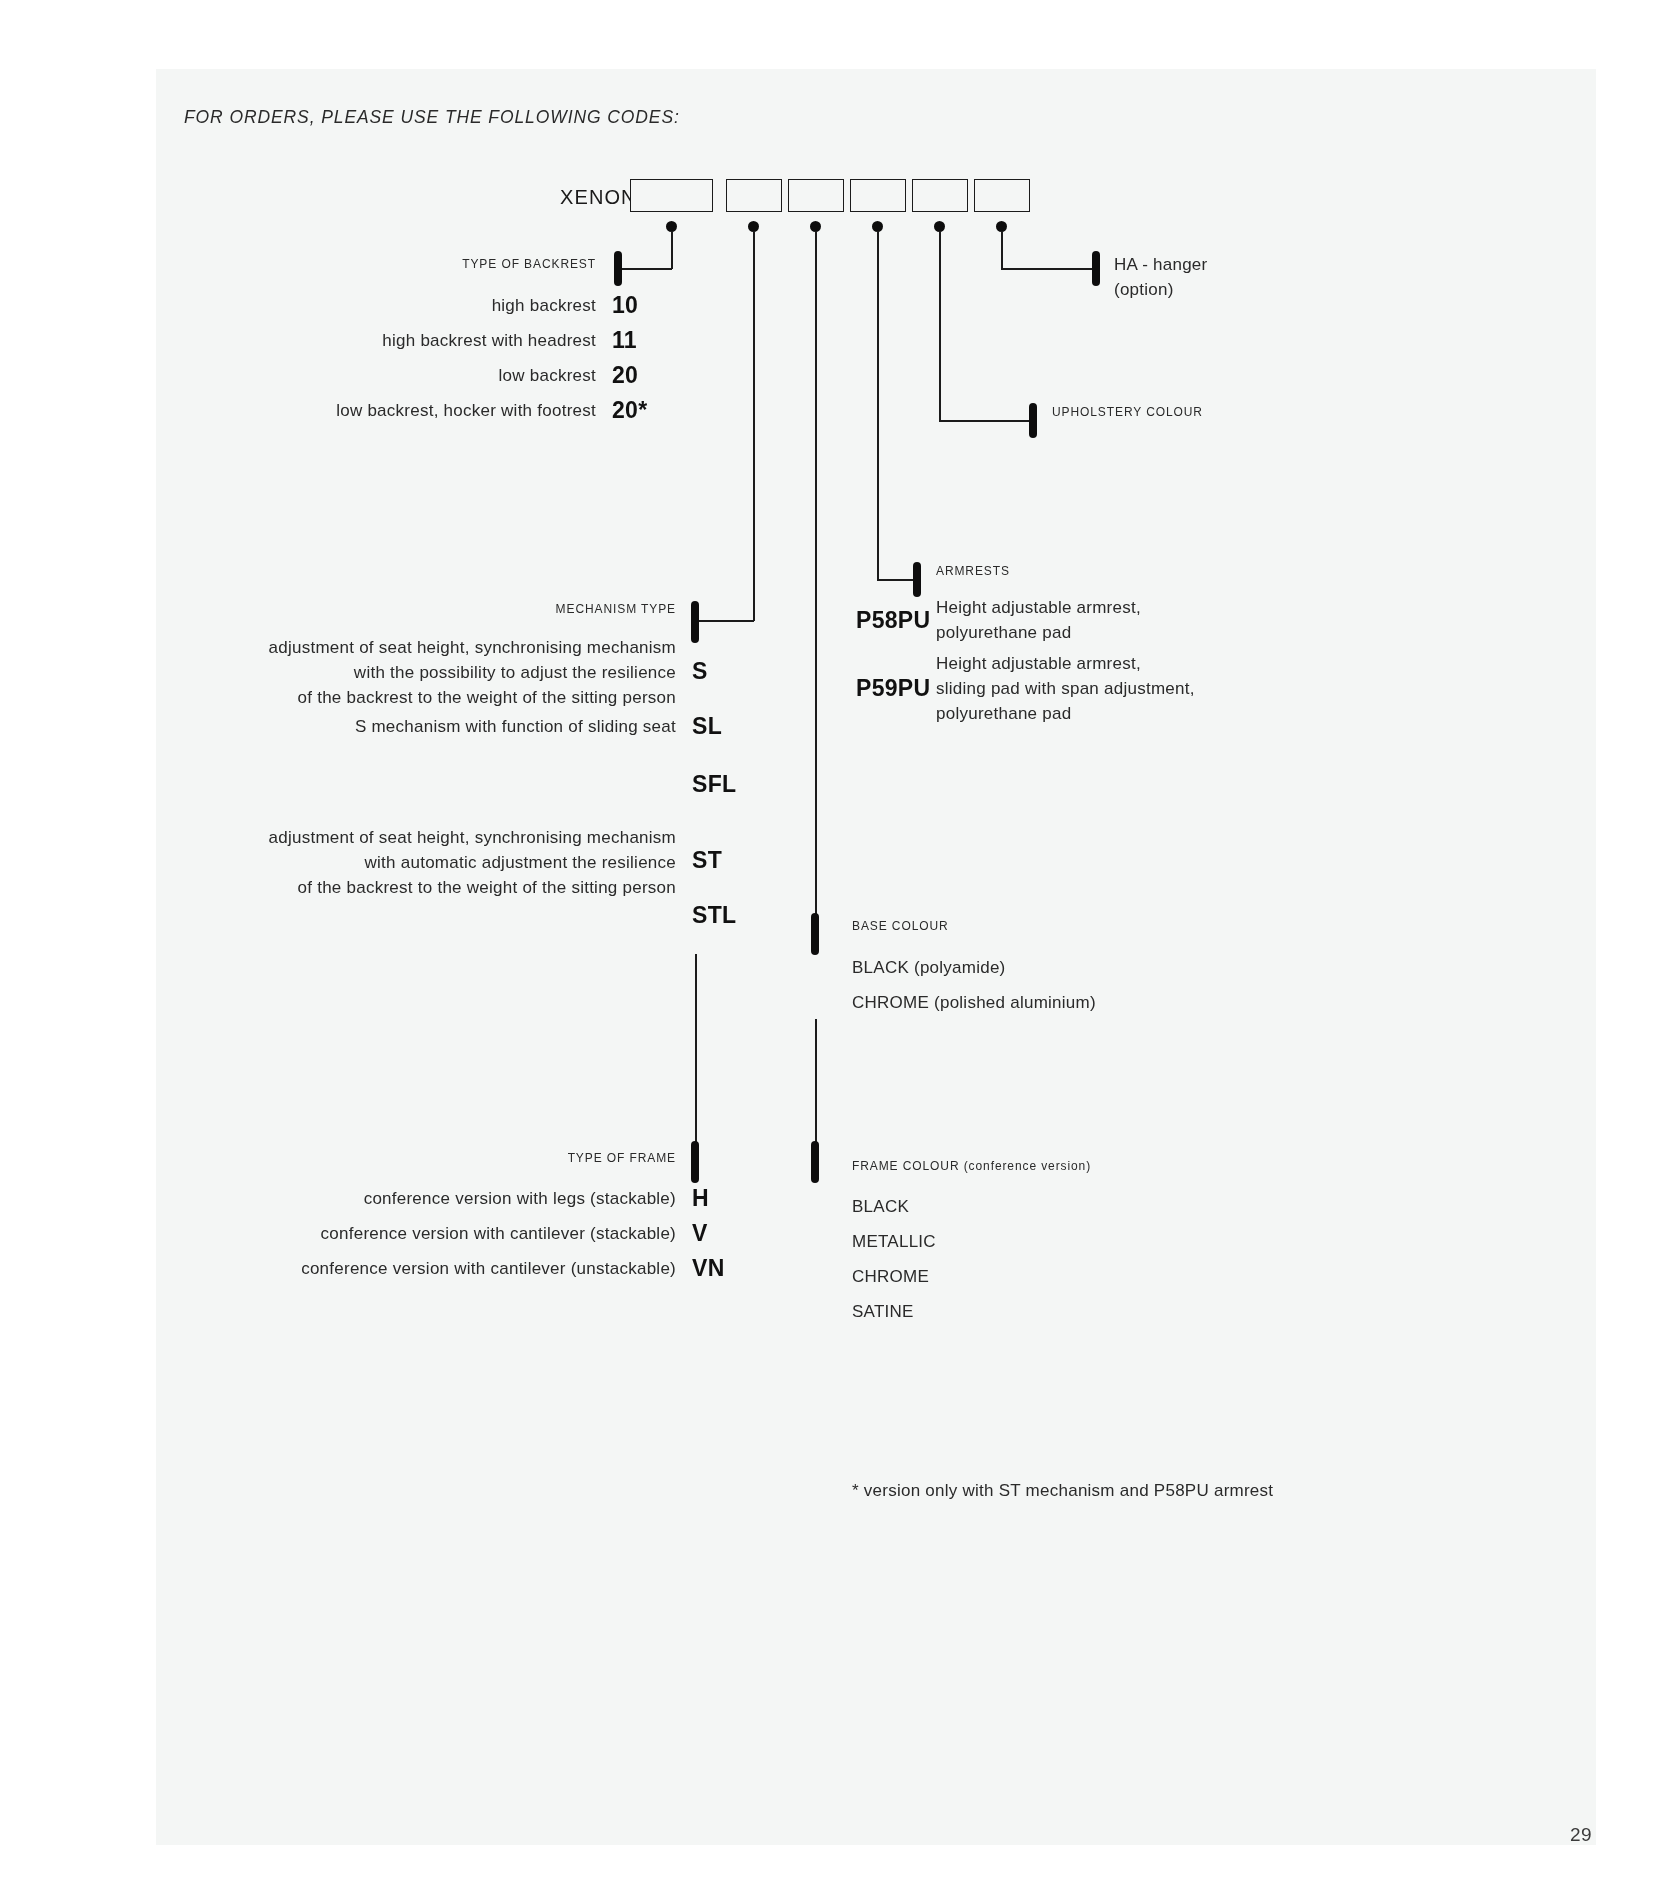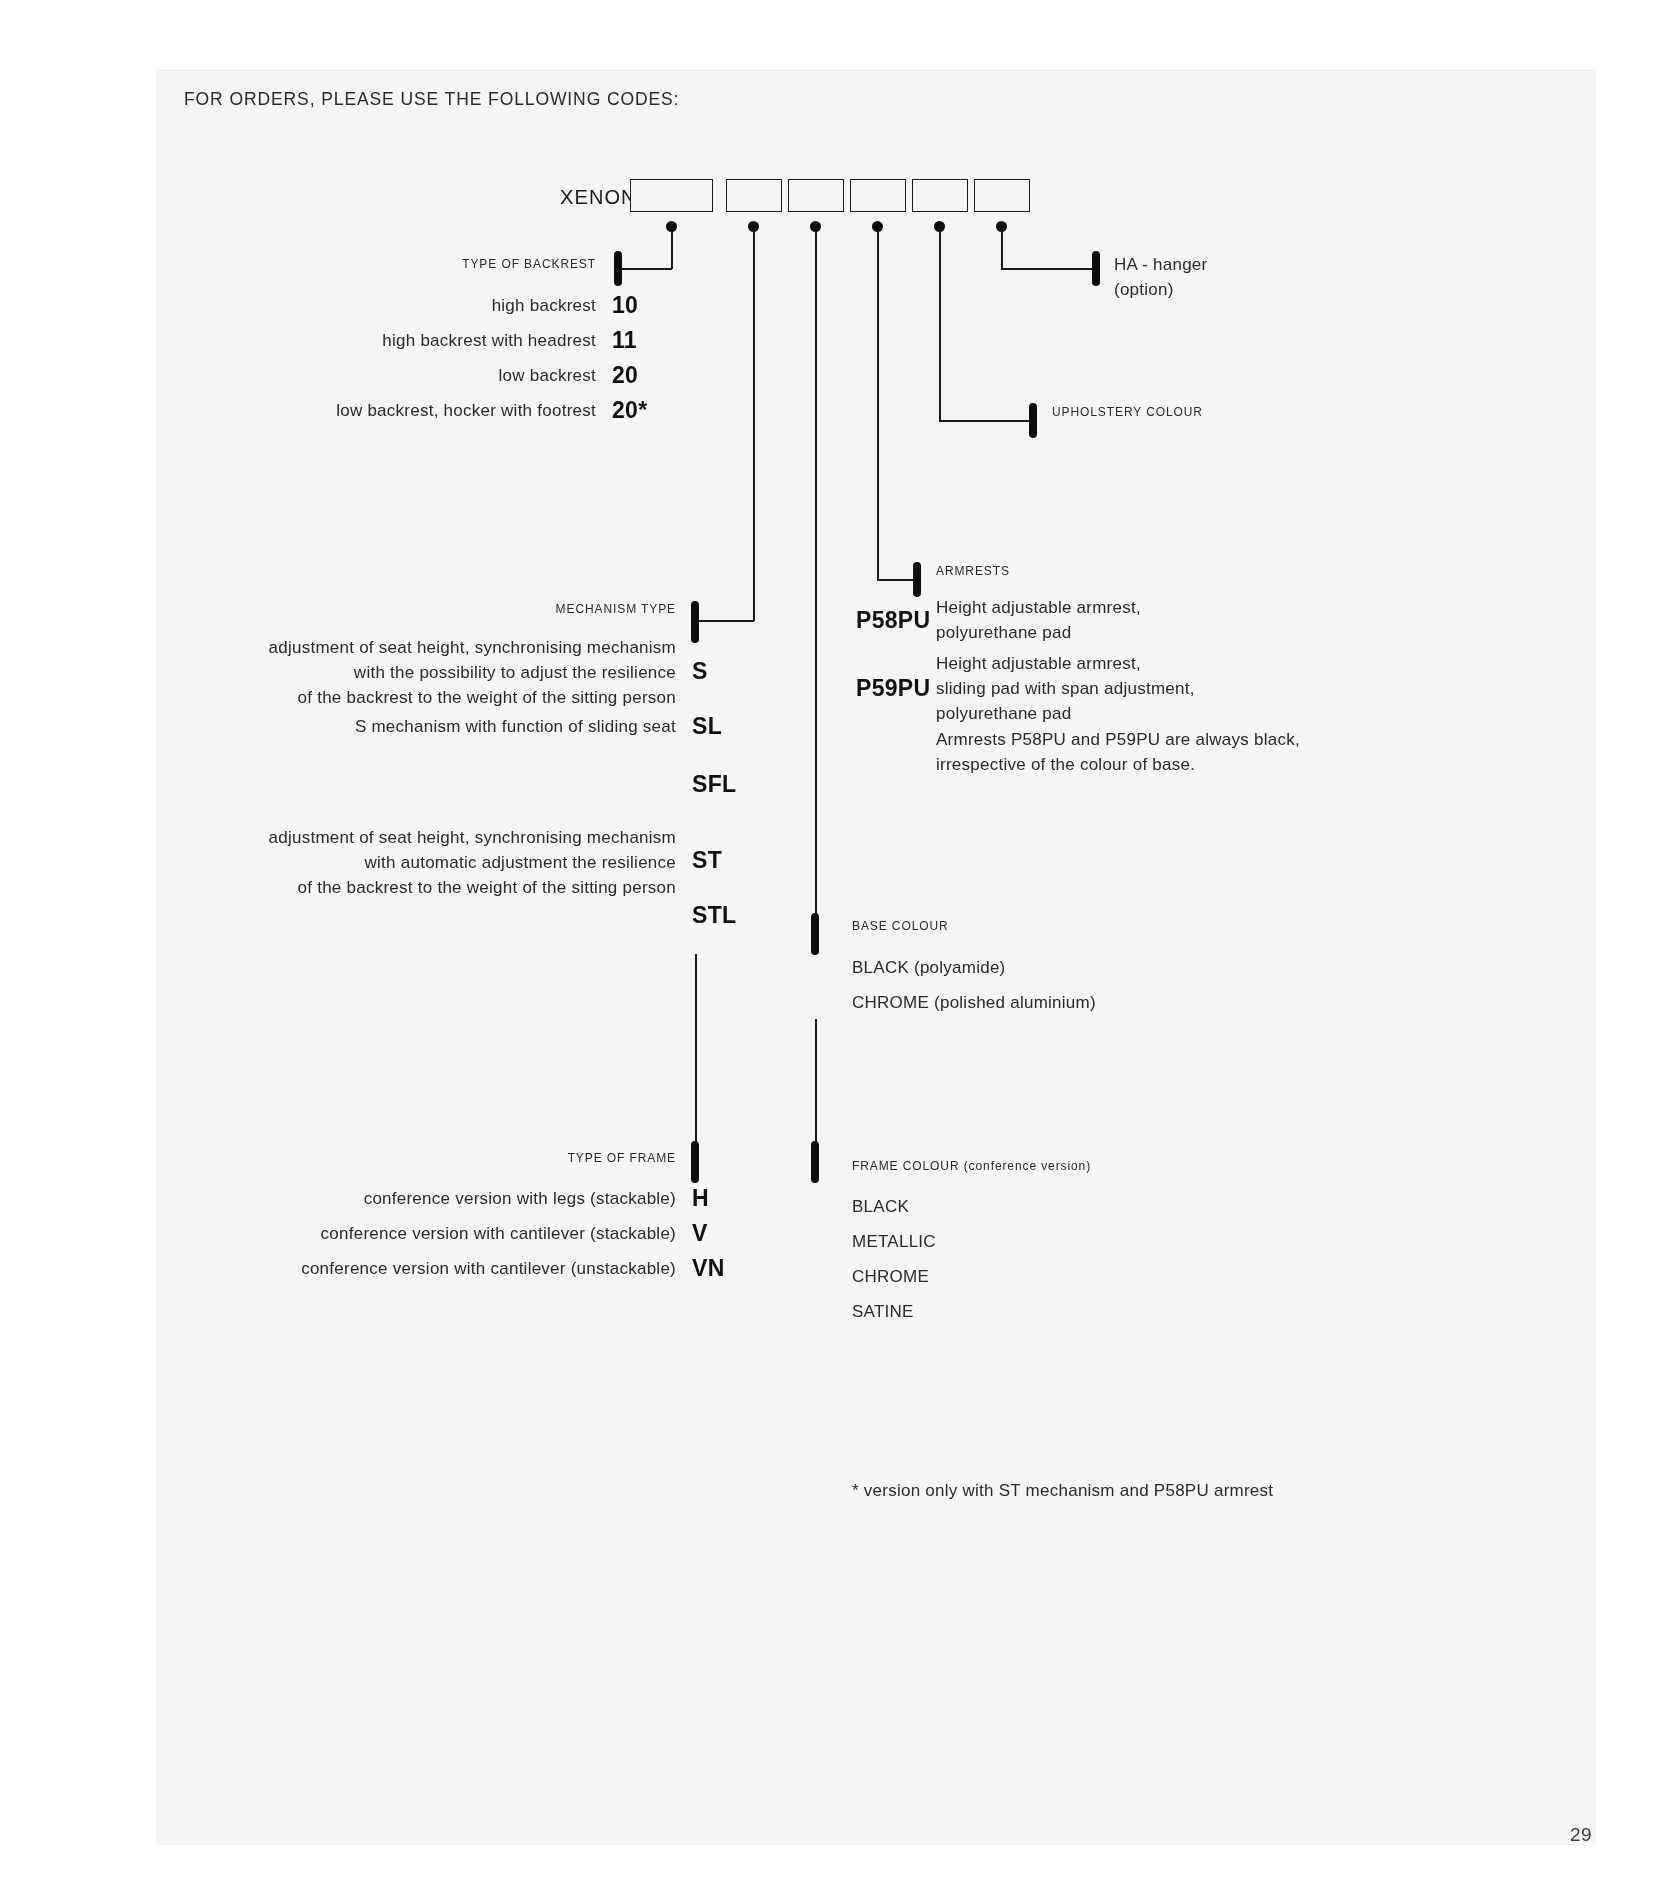--- a/index.html
+++ b/index.html
@@ -110,21 +110,21 @@
     white-space: nowrap;
   }
   .multi { white-space: pre; line-height: 25px; }
 </style>
 </head>
 <body>
 
 <div id="page">
   <div id="panel">
 
-    <div class="abs hdr" style="left:28px; top:20px;">FOR ORDERS, PLEASE USE THE FOLLOWING CODES:</div>
+    <div class="abs hdr" style="left:28px; top:38px;font-style:italic;">FOR ORDERS, PLEASE USE THE FOLLOWING CODES:</div>
 
     <div class="abs xenon" style="left:404px; top:117px;">XENON</div>
 
     <div class="box" style="left:474px; top:110px; width:83px;  height:33px;"></div>
     <div class="box" style="left:570px; top:110px; width:56px;  height:33px;"></div>
     <div class="box" style="left:632px; top:110px; width:56px;  height:33px;"></div>
     <div class="box" style="left:694px; top:110px; width:56px;  height:33px;"></div>
     <div class="box" style="left:756px; top:110px; width:56px;  height:33px;"></div>
     <div class="box" style="left:818px; top:110px; width:56px;  height:33px;"></div>
 
@@ -187,22 +187,20 @@
 
     <div class="abs code-t" style="left:700px; top:538px;">P58PU</div>
     <div class="abs body-t multi" style="left:780px; top:526px;">Height adjustable armrest,
 polyurethane pad</div>
 
     <div class="abs code-t" style="left:700px; top:606px;">P59PU</div>
     <div class="abs body-t multi" style="left:780px; top:582px;">Height adjustable armrest,
 sliding pad with span adjustment,
 polyurethane pad</div>
 
-    <div class="abs body-t multi" style="left:780px; top:658px;">Armrests P58PU and P59PU are always black,
-irrespective of the colour of base.</div>
 
     <div class="abs caps ralign" style="left:180px; top:533px; width:340px;">MECHANISM TYPE</div>
 
     <div class="abs body-t multi ralign" style="left:80px; top:566px; width:440px;">adjustment of seat height, synchronising mechanism
 with the possibility to adjust the resilience
 of the backrest to the weight of the sitting person</div>
     <div class="abs code-t" style="left:536px; top:589px;">S</div>
 
     <div class="abs body-t ralign" style="left:80px; top:645px; width:440px;">S mechanism with function of sliding seat</div>
     <div class="abs code-t" style="left:536px; top:644px;">SL</div>

